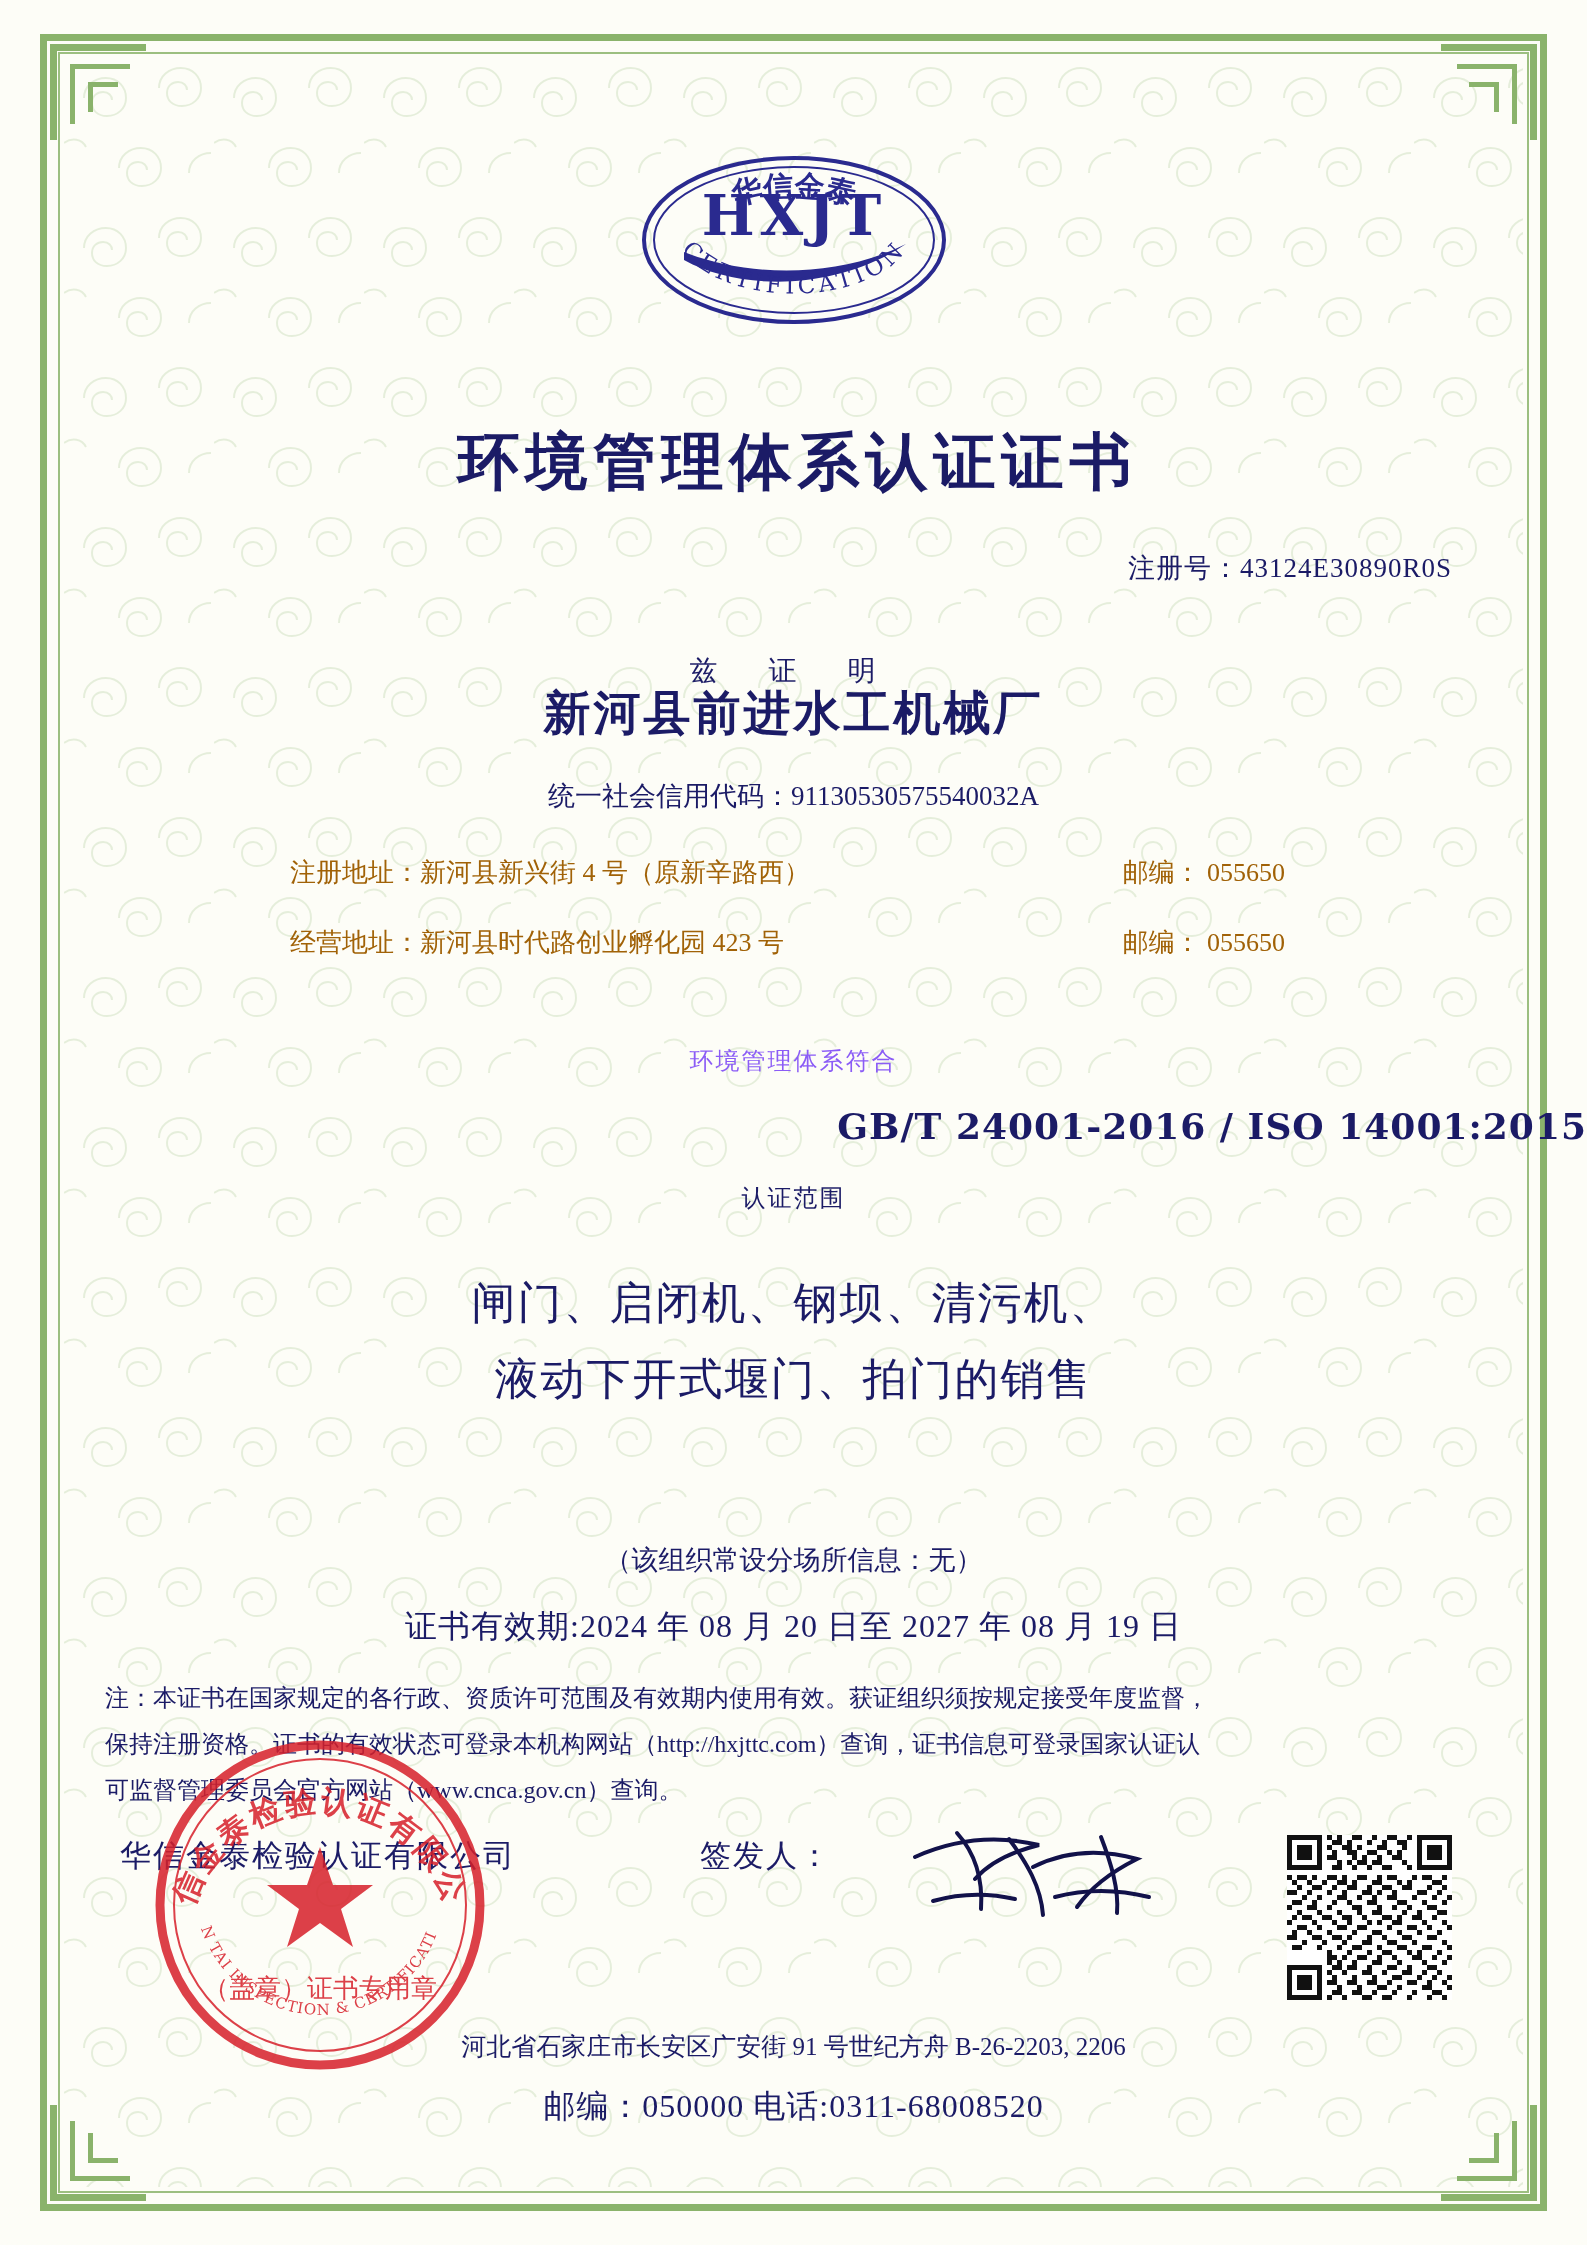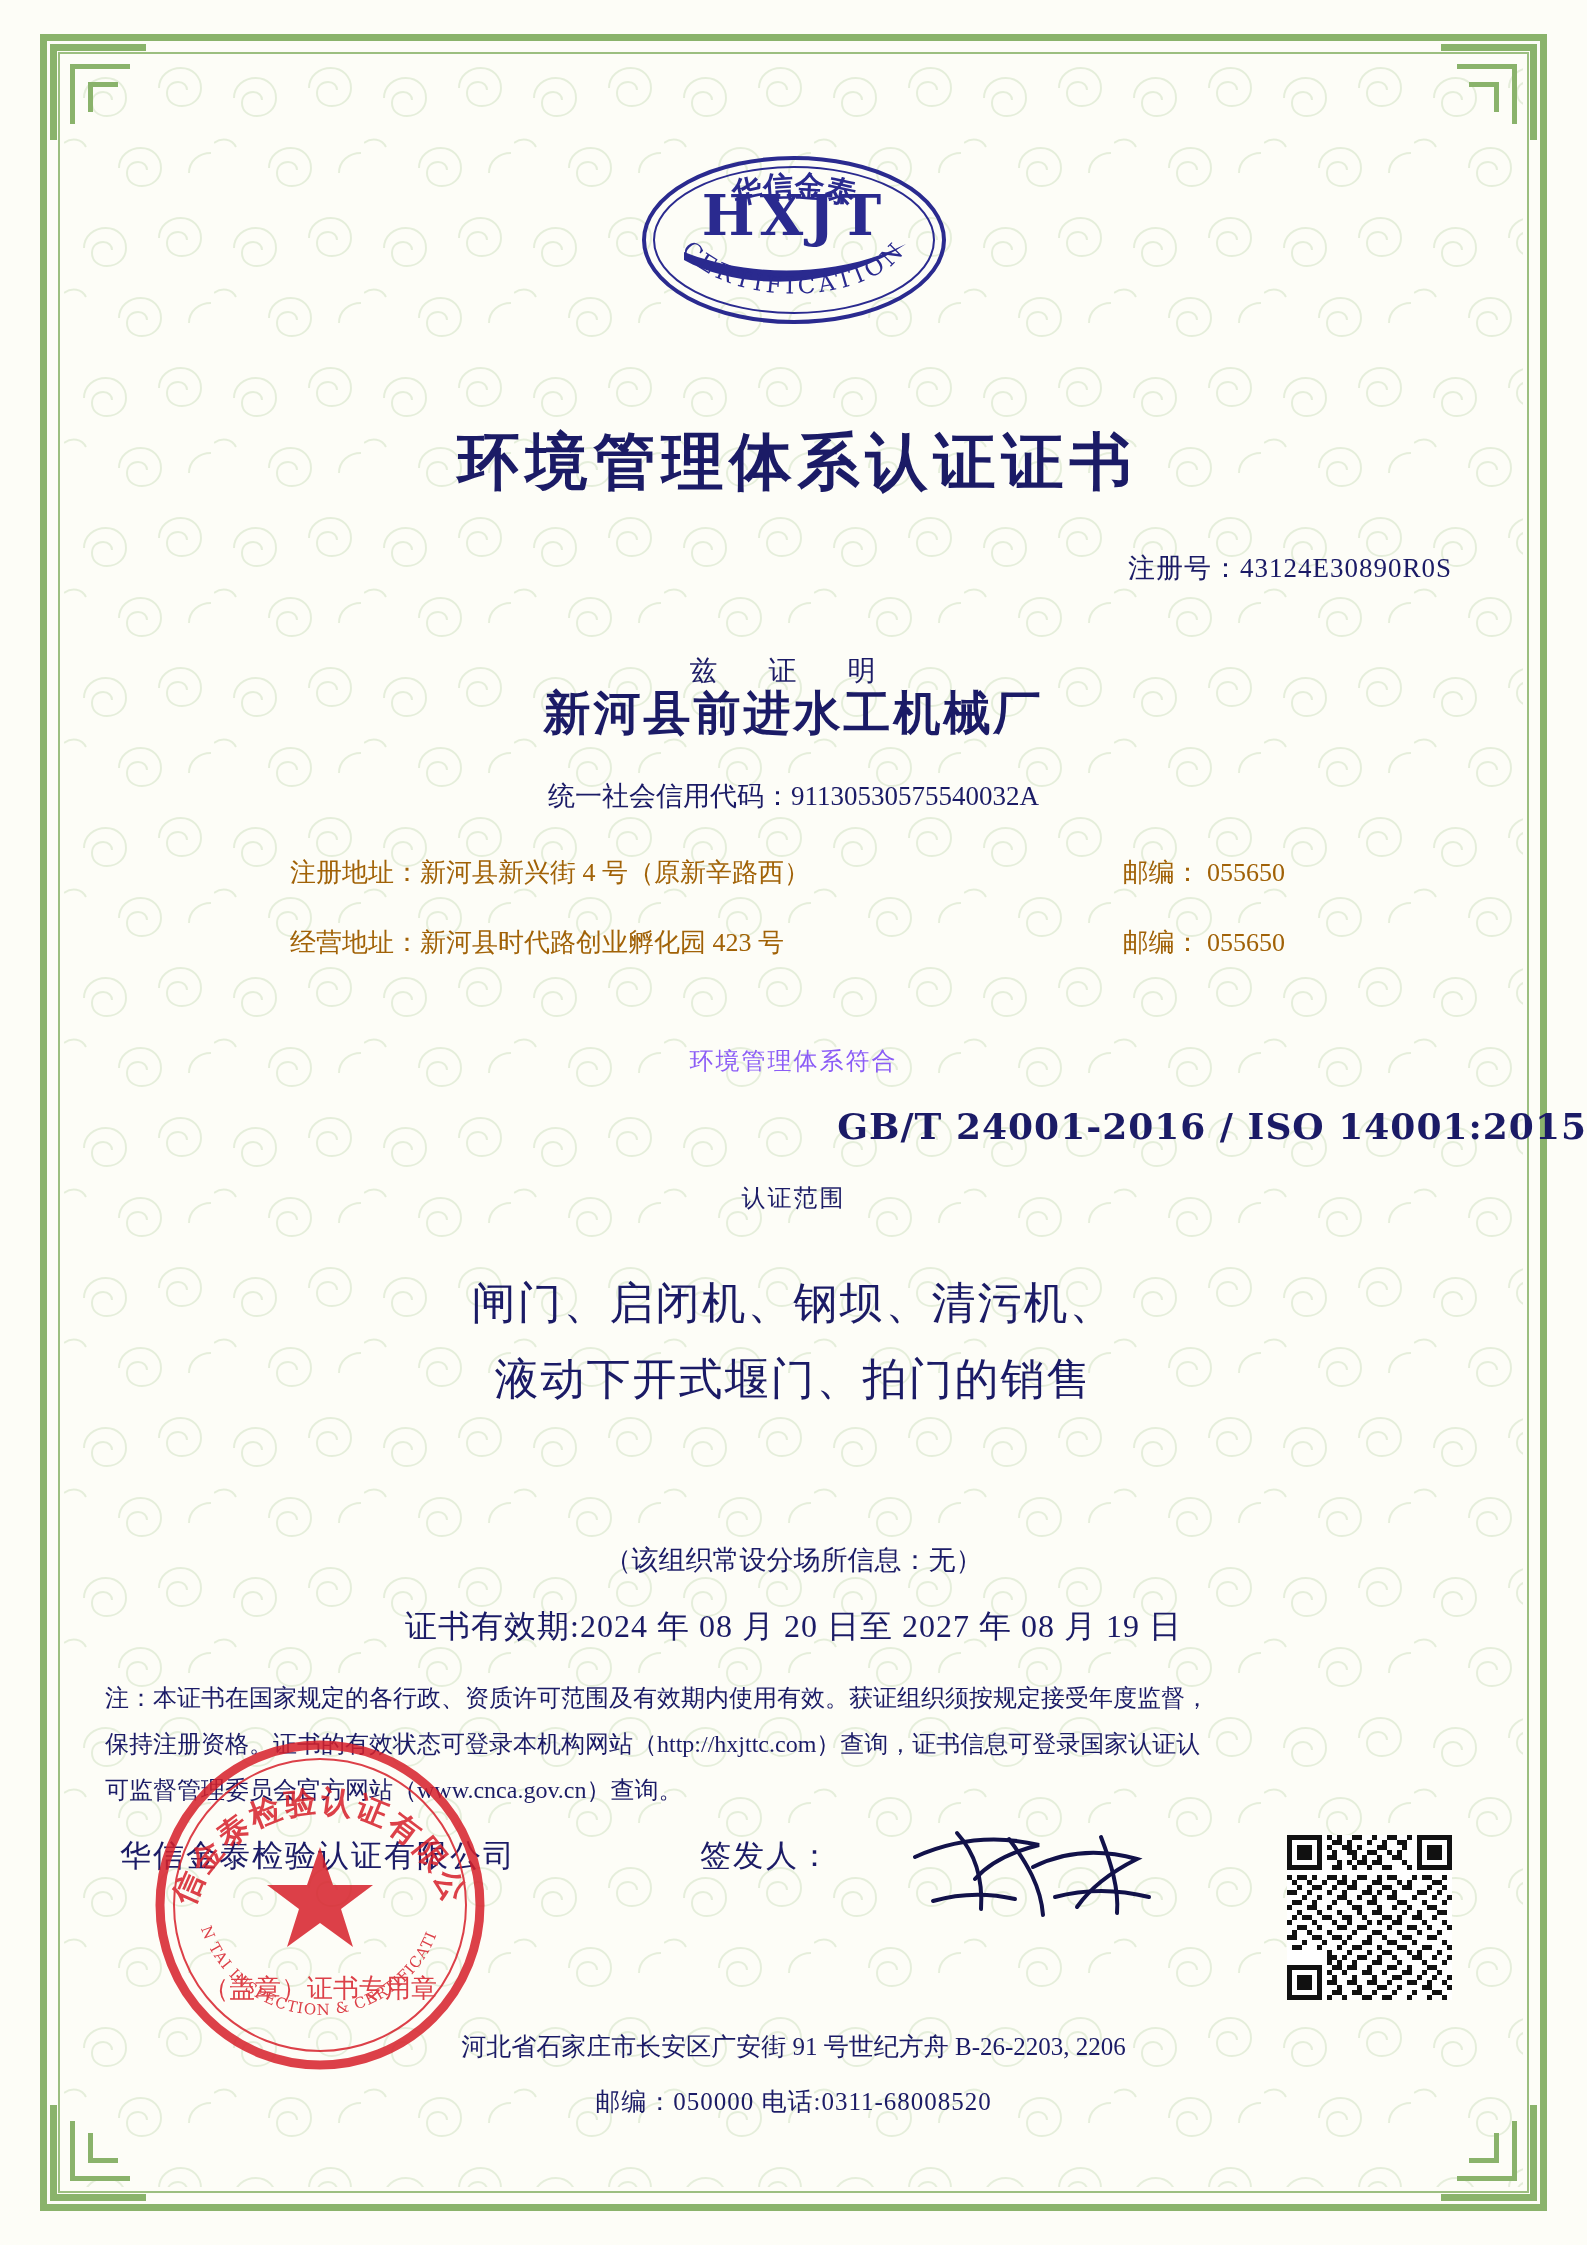--- a/index.html
+++ b/index.html
@@ -236,21 +236,21 @@
     top: 2030px;
     text-align: center;
     font-size: 25px;
     color: #1b1b66;
   }
   .contact-foot {
     position: absolute;
     left: 0; right: 0;
     top: 2085px;
     text-align: center;
-    font-size: 25px;
+    font-size: 32px;
     letter-spacing: 1px;
     color: #1b1b66;
   }
 
   
   .seal {
     position: absolute;
     left: 150px;
     top: 1735px;
     width: 340px;

